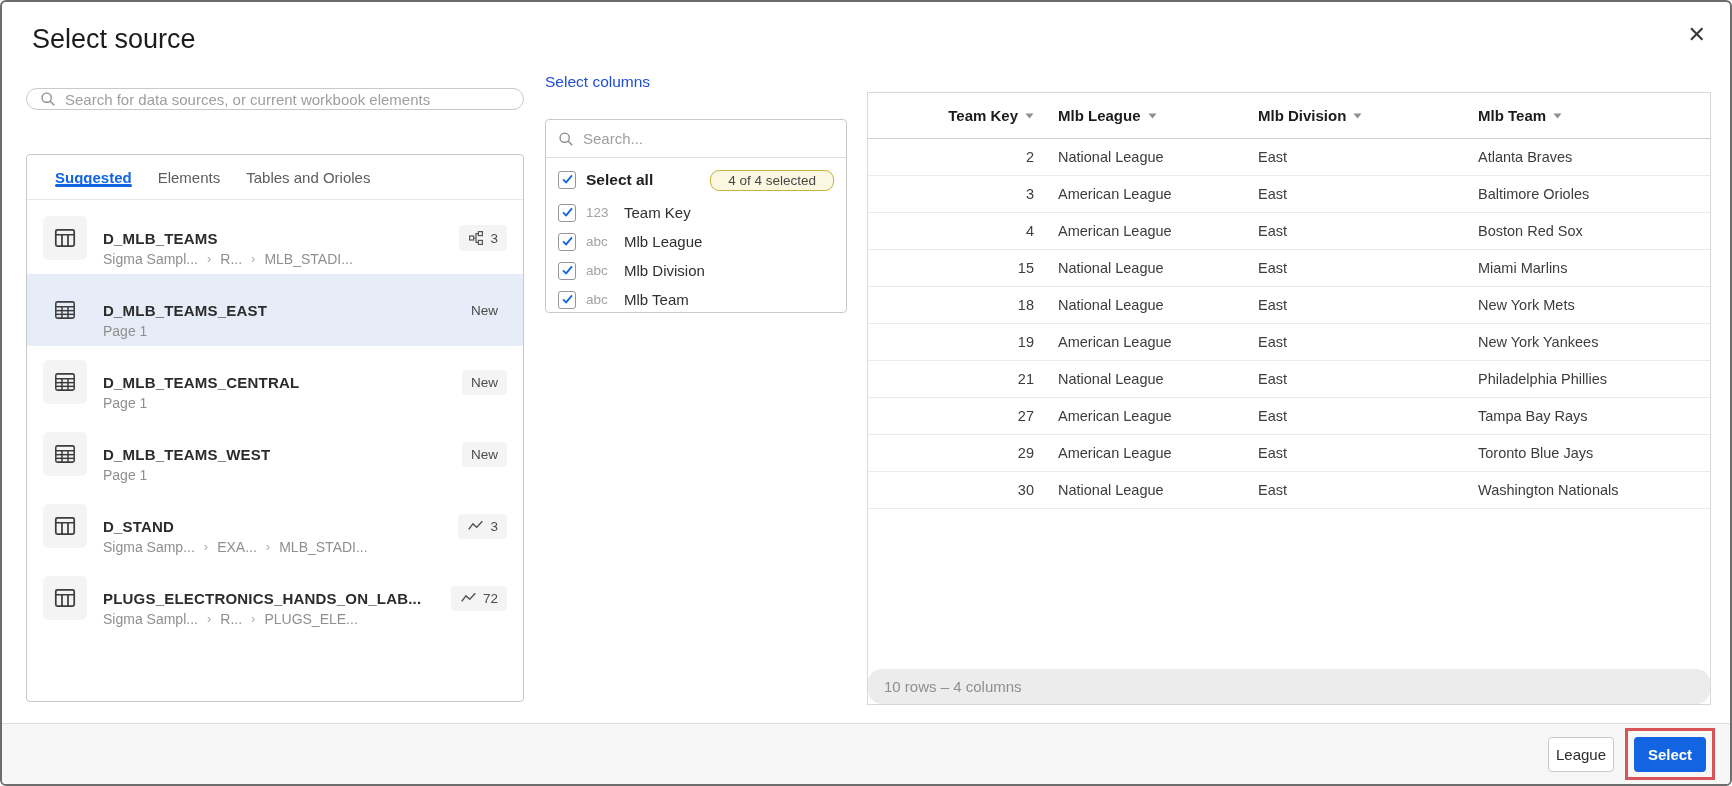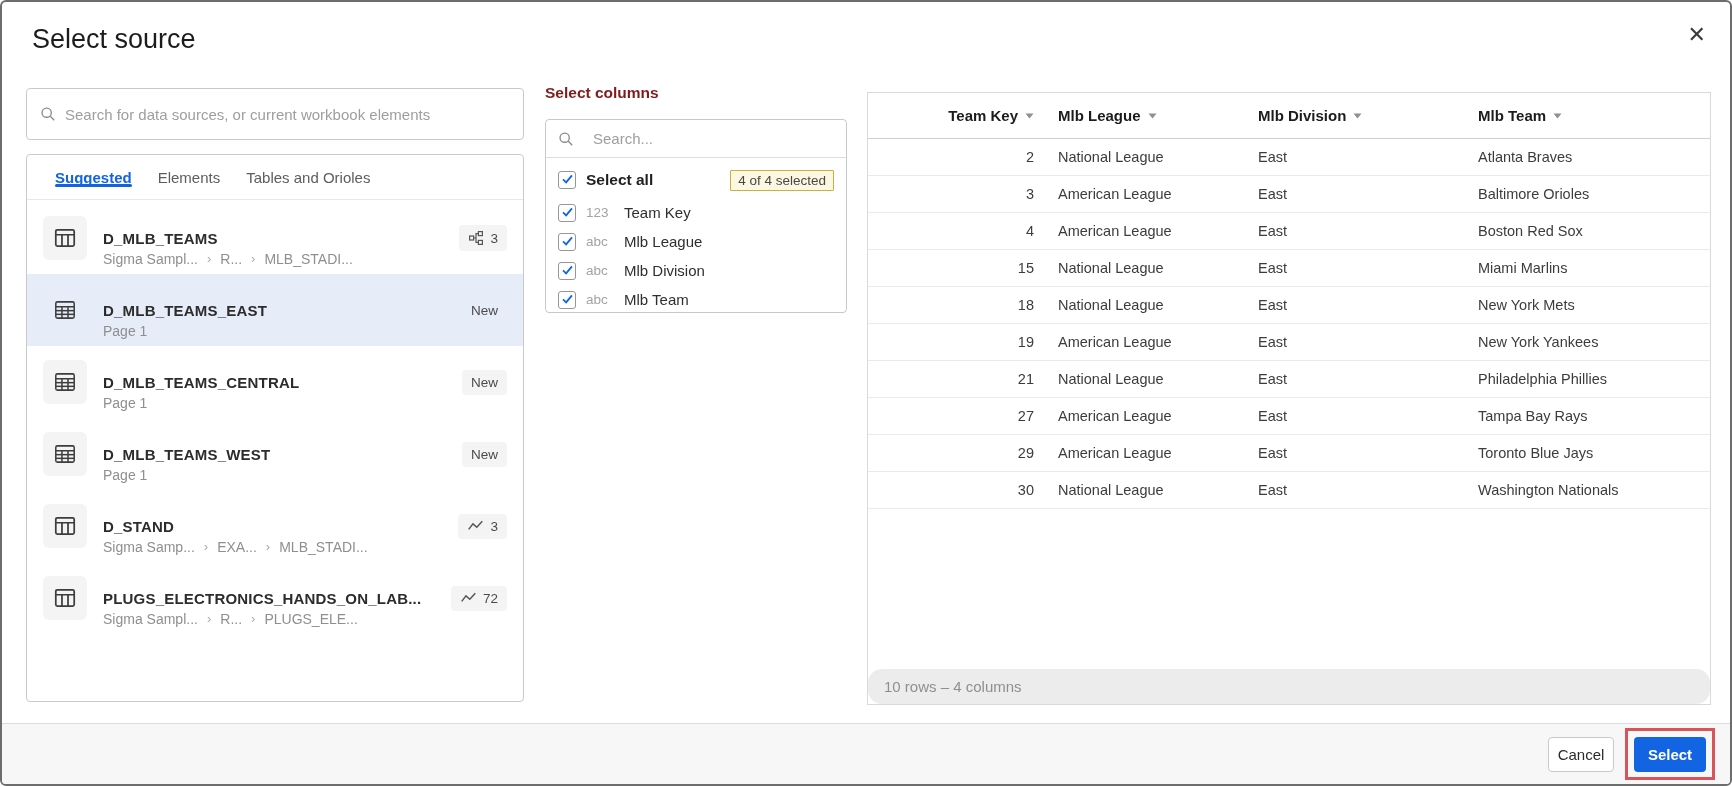--- a/index.html
+++ b/index.html
@@ -3,22 +3,22 @@
 <meta charset="utf-8">
 <style>
   html,body{margin:0;padding:0;width:1732px;height:786px;background:#fff;
     font-family:"Liberation Sans","DejaVu Sans",sans-serif;overflow:hidden;}
   .dialog{position:absolute;left:0;top:0;width:1732px;height:786px;box-sizing:border-box;
     border:2px solid #6d6d6d;border-radius:6px;background:#fff;overflow:hidden;}
   .title{position:absolute;left:30px;top:22px;font-size:27px;color:#1c1c1c;}
   .close{position:absolute;right:24px;top:22px;font-size:22px;color:#3a3a3a;cursor:pointer;line-height:1;}
 
   
-  .src-search{position:absolute;left:24px;top:86px;width:498px;height:52px;box-sizing:border-box;
-    border:1px solid #c9c9c9;border-radius:4px;display:flex;align-items:center;gap:9px;padding:0 13px;background:#fff;}
+  .src-search{position:absolute;left:24px;top:86px;width:498px;height:22px;box-sizing:border-box;
+    border:1px solid #c9c9c9;border-radius:12px;display:flex;align-items:center;gap:9px;padding:0 13px;background:#fff;}
   .ph{color:#9e9e9e;font-size:15px;}
   .mag{display:inline-flex;color:#8a8a8a;flex:none;}
   .src-card{position:absolute;left:24px;top:152px;width:498px;height:548px;box-sizing:border-box;
     border:1px solid #c9c9c9;border-radius:4px;overflow:hidden;background:#fff;}
   .tabs{display:flex;align-items:center;height:44px;border-bottom:1px solid #e8e8e8;padding-left:28px;gap:26px;}
   .tab{display:flex;align-items:center;font-size:15px;color:#5d5d5d;cursor:pointer;position:relative;}
   .tab.active{color:var(--accent);font-weight:700;}
   .tab.active::after{content:"";position:absolute;left:0;right:0;bottom:-1px;height:3px;background:var(--accent);border-radius:2px;}
   .src-list{padding-top:2px;}
   .src-item{display:flex;align-items:center;gap:16px;height:72px;padding:0 16px;box-sizing:border-box;cursor:pointer;}
@@ -29,34 +29,34 @@
   .src-text{flex:1;min-width:0;margin-top:20px;}
   .src-title{font-size:15px;font-weight:700;color:#2c2c2c;letter-spacing:.2px;white-space:nowrap;overflow:hidden;}
   .src-sub{margin-top:4px;font-size:14px;color:#8f8f8f;display:flex;align-items:center;gap:9px;white-space:nowrap;}
   .crumb-sep{color:#a9a9a9;font-size:13px;}
   .pill{background:#f4f4f4;border-radius:4px;padding:5px 9px;font-size:13.5px;color:#4b4b4b;
     display:flex;align-items:center;gap:6px;flex:none;}
   .pill .p-icon{display:inline-flex;color:#555;}
   .src-item.selected .pill{background:transparent;}
 
   
-  .cols-title{position:absolute;left:543px;top:82px;font-size:15.5px;font-weight:700;color:#7f1d1d;}
+  .cols-title{position:absolute;left:543px;top:71px;font-size:15.5px;font-weight:400;color:#1d4ed8;}
   .cols-card{position:absolute;left:543px;top:117px;width:302px;height:194px;box-sizing:border-box;
     border:1px solid #c9c9c9;border-radius:4px;background:#fff;}
-  .col-search{height:38px;display:flex;align-items:center;gap:19px;padding:0 12px;border-bottom:1px solid #ddd;box-sizing:border-box;}
+  .col-search{height:38px;display:flex;align-items:center;gap:9px;padding:0 12px;border-bottom:1px solid #ddd;box-sizing:border-box;}
   .col-list{padding:4px 12px 0;}
   .col-row{display:flex;align-items:center;gap:10px;height:29px;cursor:pointer;}
   .col-row.select-all{height:36px;}
   .cbx{width:18px;height:18px;border:1.5px solid #979797;border-radius:3px;background:#fff;display:flex;
     align-items:center;justify-content:center;box-sizing:border-box;flex:none;color:var(--accent);}
   .col-type{width:28px;font-size:13.5px;color:#a3a3a3;flex:none;}
   .col-label{font-size:15px;color:#2f2f2f;}
   .select-all .col-label{font-weight:700;color:#1f1f1f;font-size:15.5px;}
   .sel-badge{margin-left:auto;background:var(--badgebg);border:1.5px solid var(--badgebd);
-    border-radius:1px;padding:2px 7px;font-size:13.5px;color:#474747;}
+    border-radius:9px;padding:2px 17px;font-size:13.5px;color:#474747;}
 
   
   .preview{position:absolute;left:865px;top:90px;width:844px;height:613px;box-sizing:border-box;
     border:1px solid #d9d9d9;background:#fff;}
   .pv-header,.pv-row{display:grid;grid-template-columns:178px 200px 220px 1fr;align-items:center;}
   .pv-header{height:45px;border-bottom:1px solid #cfcfcf;font-size:15px;font-weight:700;color:#1c1c1c;}
   .pv-row{height:36px;border-bottom:1px solid #eaeaea;font-size:14.5px;color:#3c3c3c;}
   .hdr-cell{display:flex;align-items:center;gap:7px;padding-left:12px;cursor:pointer;}
   .hdr-cell.num{justify-content:flex-end;padding-right:12px;padding-left:0;}
   .caret{display:inline-flex;}
@@ -398,17 +398,17 @@
           <div class="pv-cell num">30</div>
           <div class="pv-cell">National League</div>
           <div class="pv-cell">East</div>
           <div class="pv-cell">Washington Nationals</div>
         </div>
       </div>
     <div class="pv-status">10 rows – 4 columns</div>
   </div>
 
   <div class="footer">
-    <button class="btn btn-cancel">Cancel</button>
+    <button class="btn btn-cancel">League</button>
     <button class="btn btn-select">Select</button>
     <div class="sel-annot"></div>
   </div>
 </div>
 
 </body></html>

